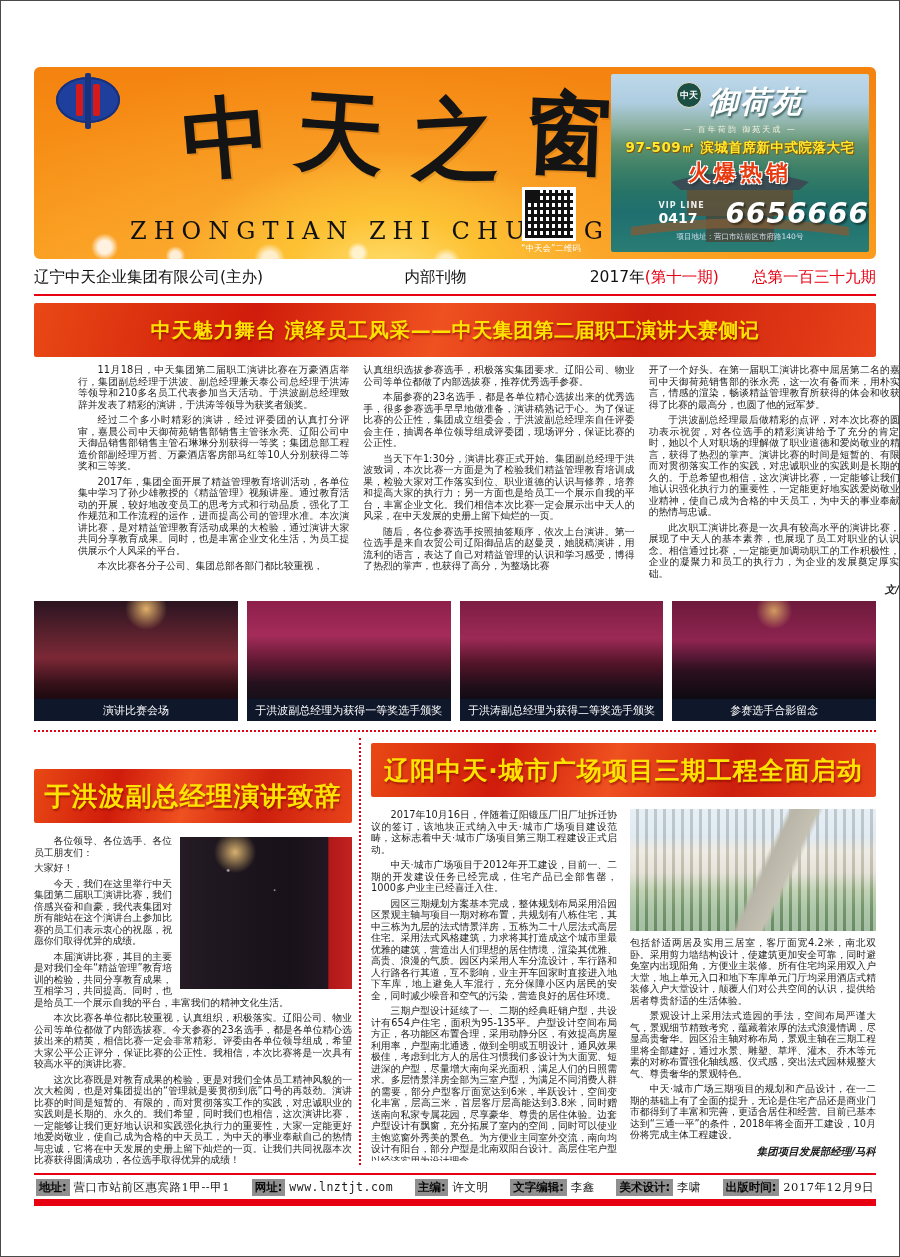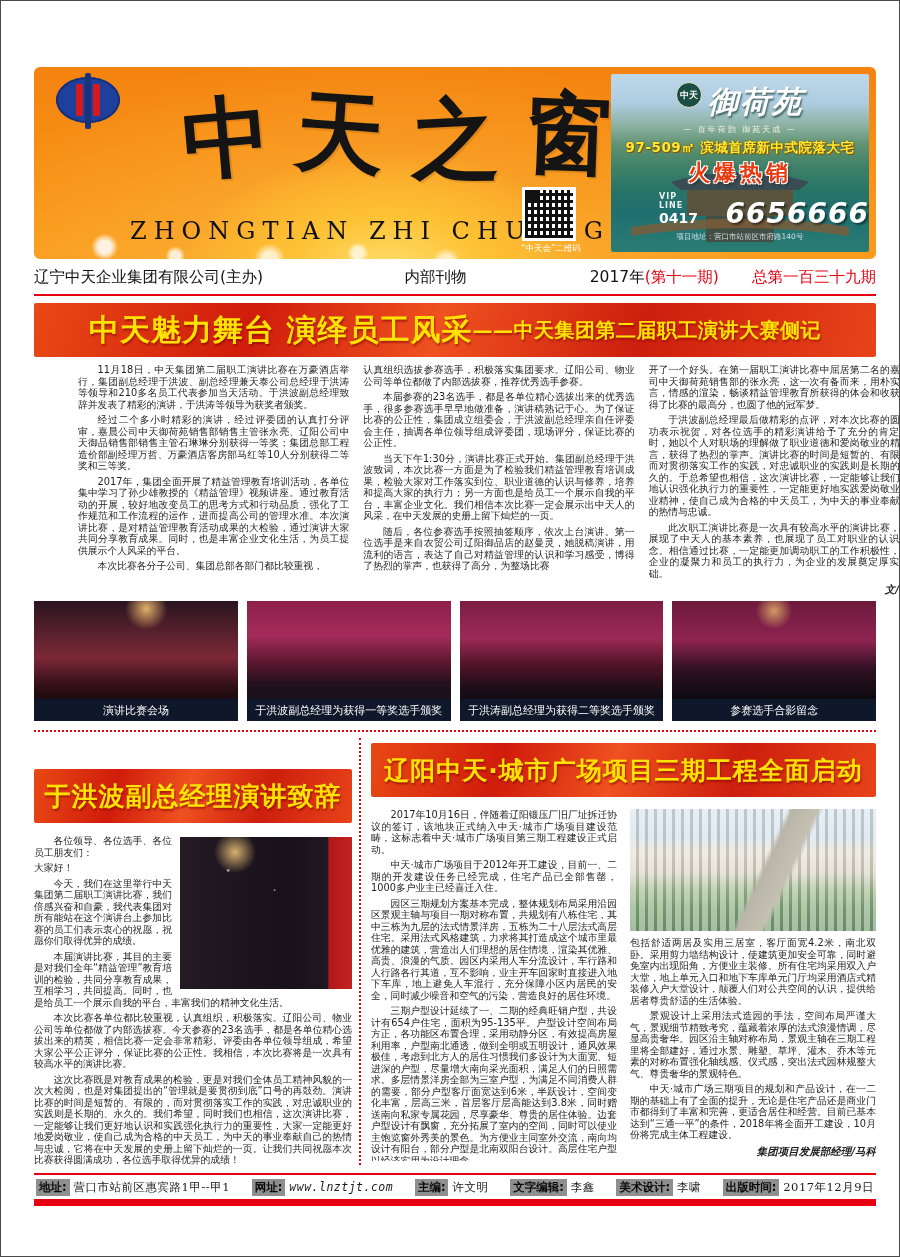--- a/index.html
+++ b/index.html
@@ -73,21 +73,21 @@
   .ad .row-brand { position:relative; margin-top:8px; display:flex; justify-content:center; gap:6px; }
   .ad .seal { width:26px; height:26px; border-radius:50%; background:#1c4f43; color:#fff; font-size:9px; font-weight:bold;
               display:flex; align-items:center; justify-content:center; border:1px solid #e8e2c8; }
   .ad .ad-title { font-family:"DejaVu Serif", serif; font-size:30px; font-weight:bold; color:#fff; font-style:italic;
                   text-shadow:1px 2px 2px rgba(0,40,30,.6); letter-spacing:2px; }
   .ad .ad-slogan { position:relative; font-size:8px; color:#f3efdc; letter-spacing:2px; margin-top:1px; }
   .ad .ad-line1 { position:relative; margin-top:4px; font-size:13.5px; font-weight:bold; color:#ffe92e;
                   text-shadow:0 0 2px #7a4a00,1px 1px 0 #8a5500; letter-spacing:.5px; }
   .ad .ad-line2 { position:relative; margin-top:1px; font-size:22px; font-weight:bold; color:#e8380d; letter-spacing:4px;
                   text-shadow:-1px -1px 0 #fff,1px -1px 0 #fff,-1px 1px 0 #fff,1px 1px 0 #fff,2px 3px 3px rgba(0,0,0,.35); }
-  .ad .row-phone { position:absolute; left:0; right:0; bottom:26px; display:flex; align-items:flex-end; justify-content:space-between; gap:21px; color:#fff;margin-left:48px; }
+  .ad .row-phone { position:absolute; left:0; right:0; bottom:26px; display:flex; align-items:flex-end; justify-content:flex-end; gap:21px; color:#fff; }
   .ad .vip { text-align:left; line-height:1.1; }
   .ad .vip .vl { font-size:8px; font-weight:bold; opacity:.9; letter-spacing:1px; }
   .ad .vip .area { font-size:14px; font-weight:bold; }
   .ad .phone { font-size:28px; font-weight:bold; font-style:italic; line-height:.9; text-shadow:2px 2px 2px rgba(0,0,0,.45); letter-spacing:1px; }
   .ad .ad-addr { position:absolute; left:0; right:0; bottom:10px; font-size:7.5px; color:#eef; opacity:.85; }
 
   
   .pub-bar {
     position:absolute; left:33px; top:261px; width:842px; height:30px;
     display:flex; align-items:center; font-size:15.5px; color:#111;
@@ -100,21 +100,21 @@
   .rule-red { position:absolute; left:33px; top:293px; width:842px; height:2px; background:#e60012; }
 
   
   .banner {
     background:
       linear-gradient(105deg,#e94915 0%,#d01c0b 26%,#ef5120 48%,#cd1f0d 72%,#e8431a 100%);
     color:#ffe300; display:flex; align-items:center; justify-content:center;
     font-weight:bold; text-shadow:1px 2px 2px rgba(120,0,0,.55); border-radius:2px;
   }
   .banner-lead { position:absolute; left:33px; top:302px; width:842px; height:54px; }
-  .banner-lead .main { font-size:30px; letter-spacing:1px; }
+  .banner-lead .main { font-size:20px; letter-spacing:1px; }
   .banner-lead .sub { font-size:20px; letter-spacing:.5px; }
 
   
   .lead-cols {
     position:absolute; left:33px; top:363px; width:842px; height:234px;
     display:flex; gap:14px; overflow:hidden;margin-left:44px;
   }
   .col { flex:1; overflow:hidden; }
   .body-text p {
     font-size:9.8px; line-height:11.5px; text-align:justify; text-indent:2em;
@@ -173,21 +173,21 @@
       linear-gradient(180deg,#cfe0ec 0%, #c3d6e4 22%, #ded9cb 34%, #cfc9b8 52%, #87a871 66%, #5d8f55 82%, #4b7e49 100%);
   }
 
   
   .footer { position:absolute; left:33px; top:1172px; width:842px; }
   .f-top { height:2px; background:#e60012; }
   .f-row { display:flex; align-items:center; justify-content:space-between; height:24px; padding:0 2px; }
   .f-item { display:flex; align-items:center; gap:4px; white-space:nowrap; }
   .f-label { background:#8f8f8f; color:#0a0a0a; font-weight:bold; font-size:11.5px; padding:1px 3px; }
   .f-value { font-family:"DejaVu Serif", serif; font-size:11.5px; color:#1a1a1a; letter-spacing:.5px; }
-  .f-value.mono { font-family:"DejaVu Sans Mono", monospace;font-style:italic; }
+  .f-value.mono { font-family:"DejaVu Sans Mono", monospace; }
   .f-bottom { height:7px; background:#e60012; }
 </style>
 </head>
 <body>
 
 <div class="page">
 
   <div class="header">
     <div class="clouds"></div>
 

